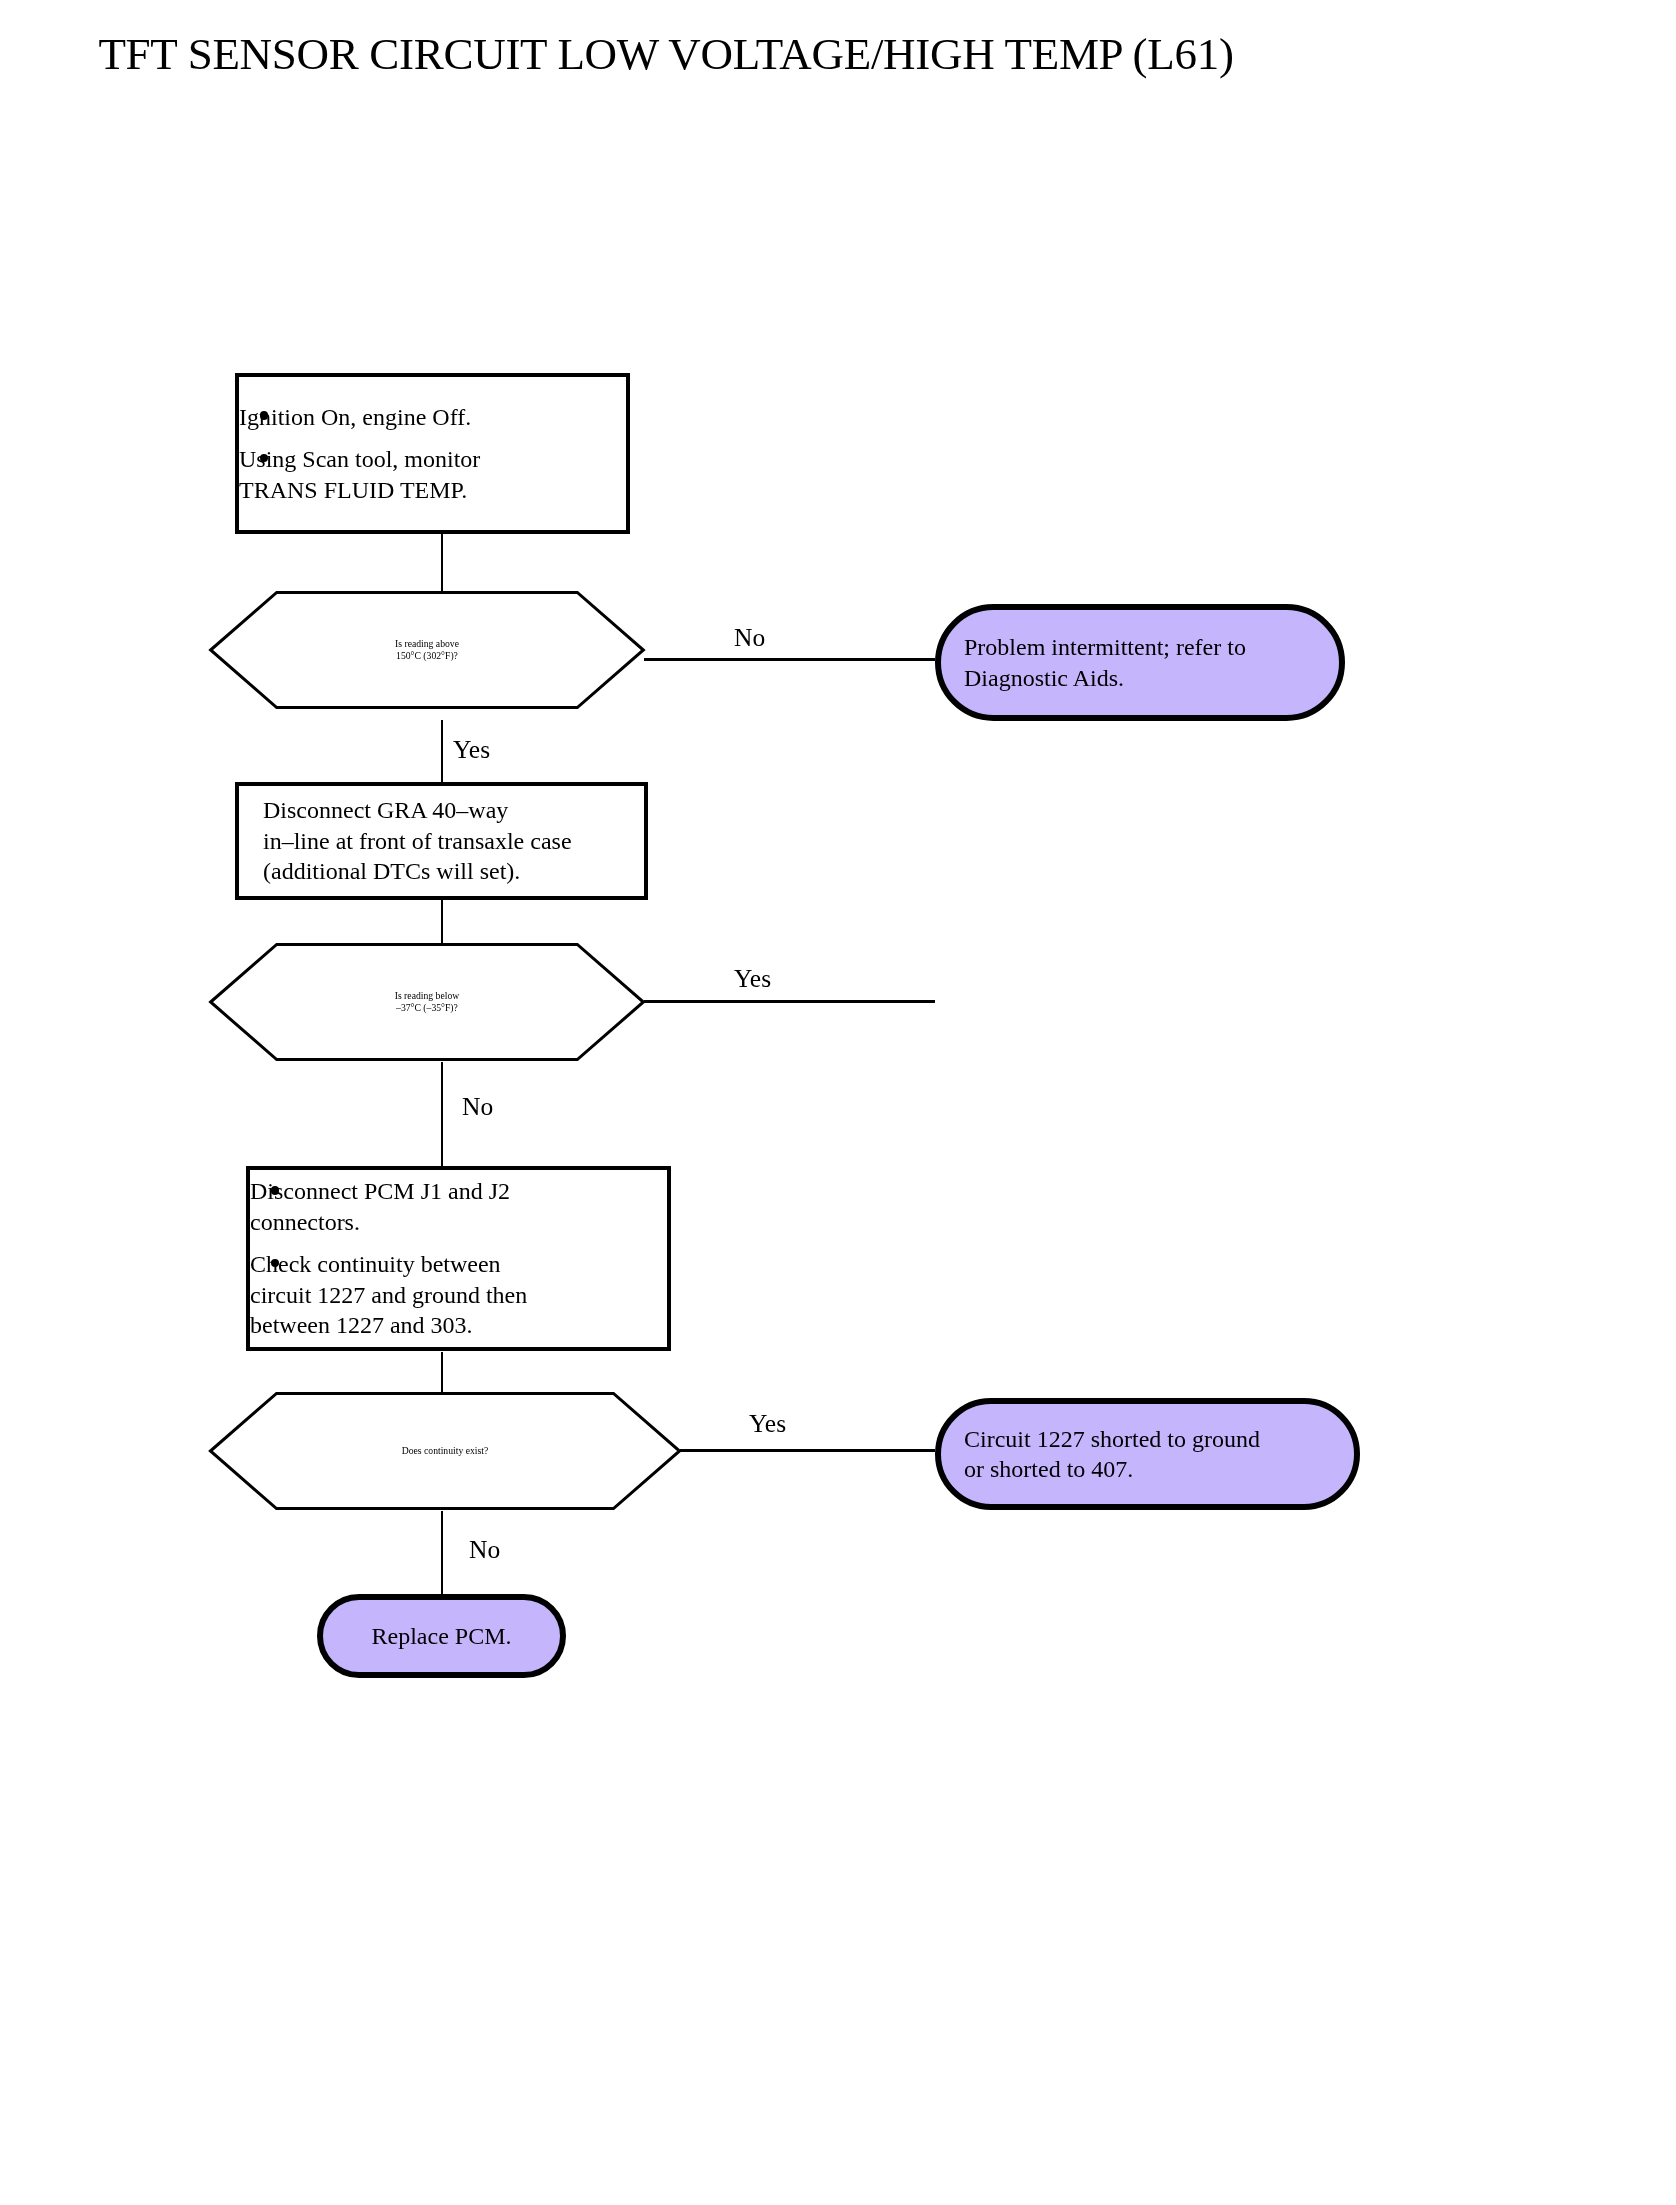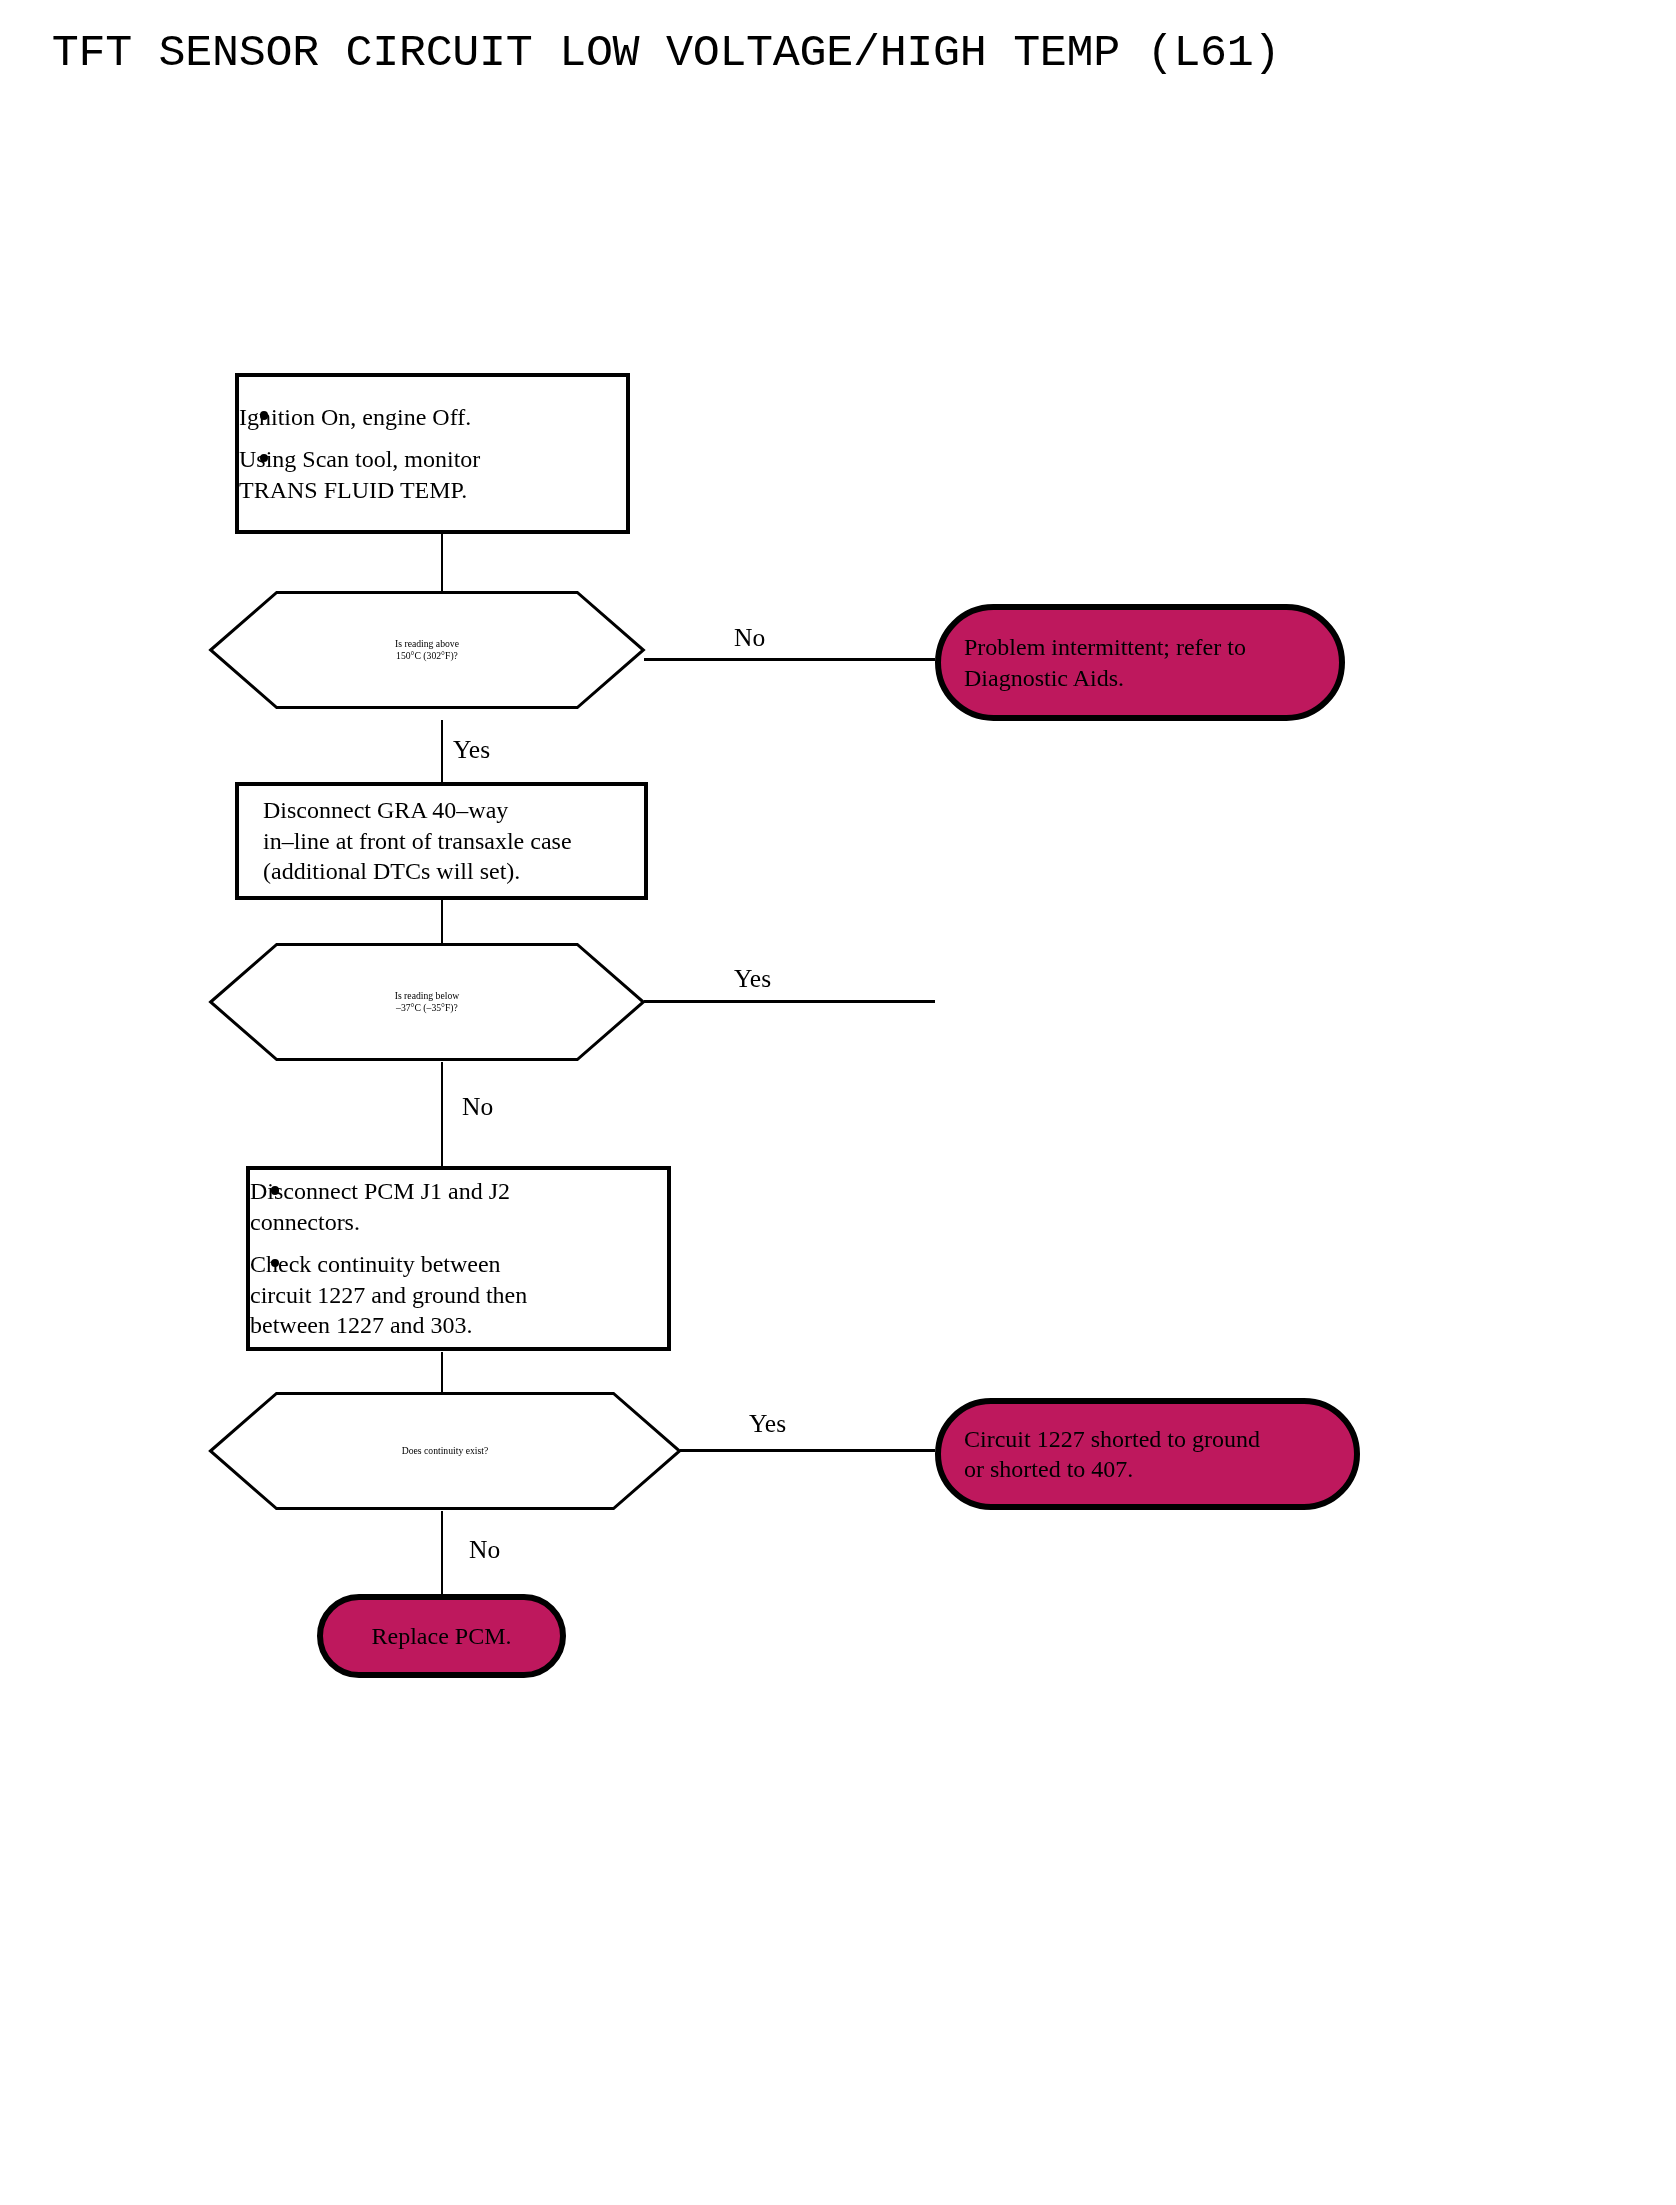--- a/index.html
+++ b/index.html
@@ -17,21 +17,21 @@
     height: 2205px;
     background: #ffffff;
     overflow: hidden;
   }
   #page-title {
     position: absolute;
     left: 0;
     top: 28px;
     width: 1332px;
     text-align: center;
-    font-family: Liberation Mono, monospace;
+    font-family: Liberation Serif, serif;
     font-size: 45px;
     font-weight: 400;
     letter-spacing: -0.3px;
     white-space: nowrap;
   }
 
   
   .node {
     position: absolute;
     box-sizing: border-box;
@@ -41,21 +41,21 @@
     background: #fff;
   }
   .proc-inner {
     position: absolute;
     left: 0; right: 0; top: 0; bottom: 0;
     display: flex;
     flex-direction: column;
     justify-content: center;
   }
   .pill {
-    background: #be185d;
+    background: #c4b5fd;
     border: 6px solid #000;
     border-radius: 607px;
     display: flex;
     flex-direction: column;
     justify-content: center;
   }
   .hex {
     background: transparent;
   }
   .hex svg { display: block; }

